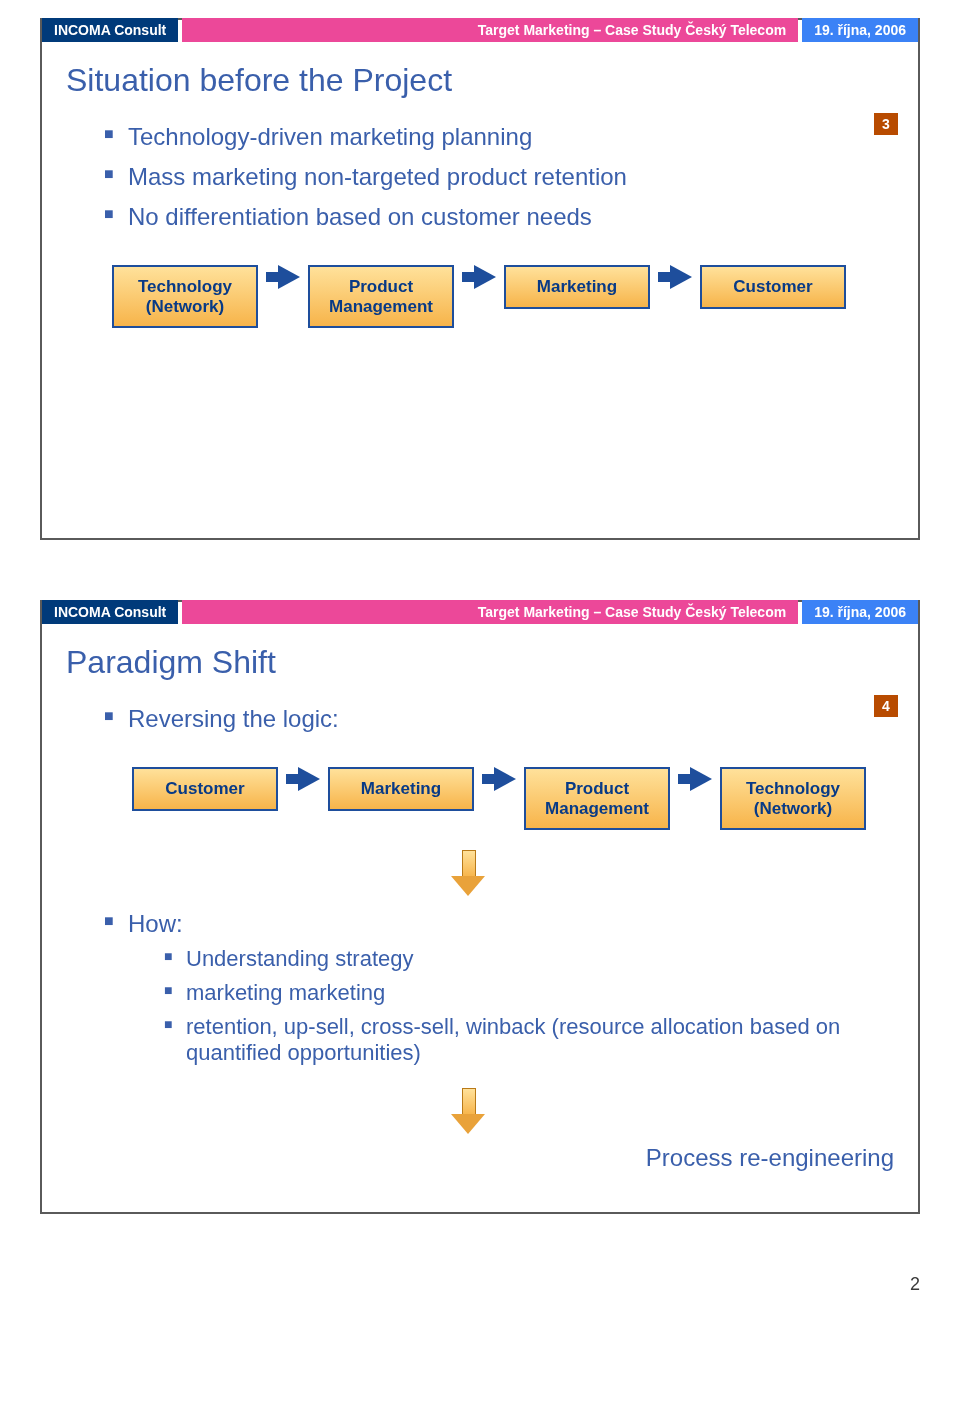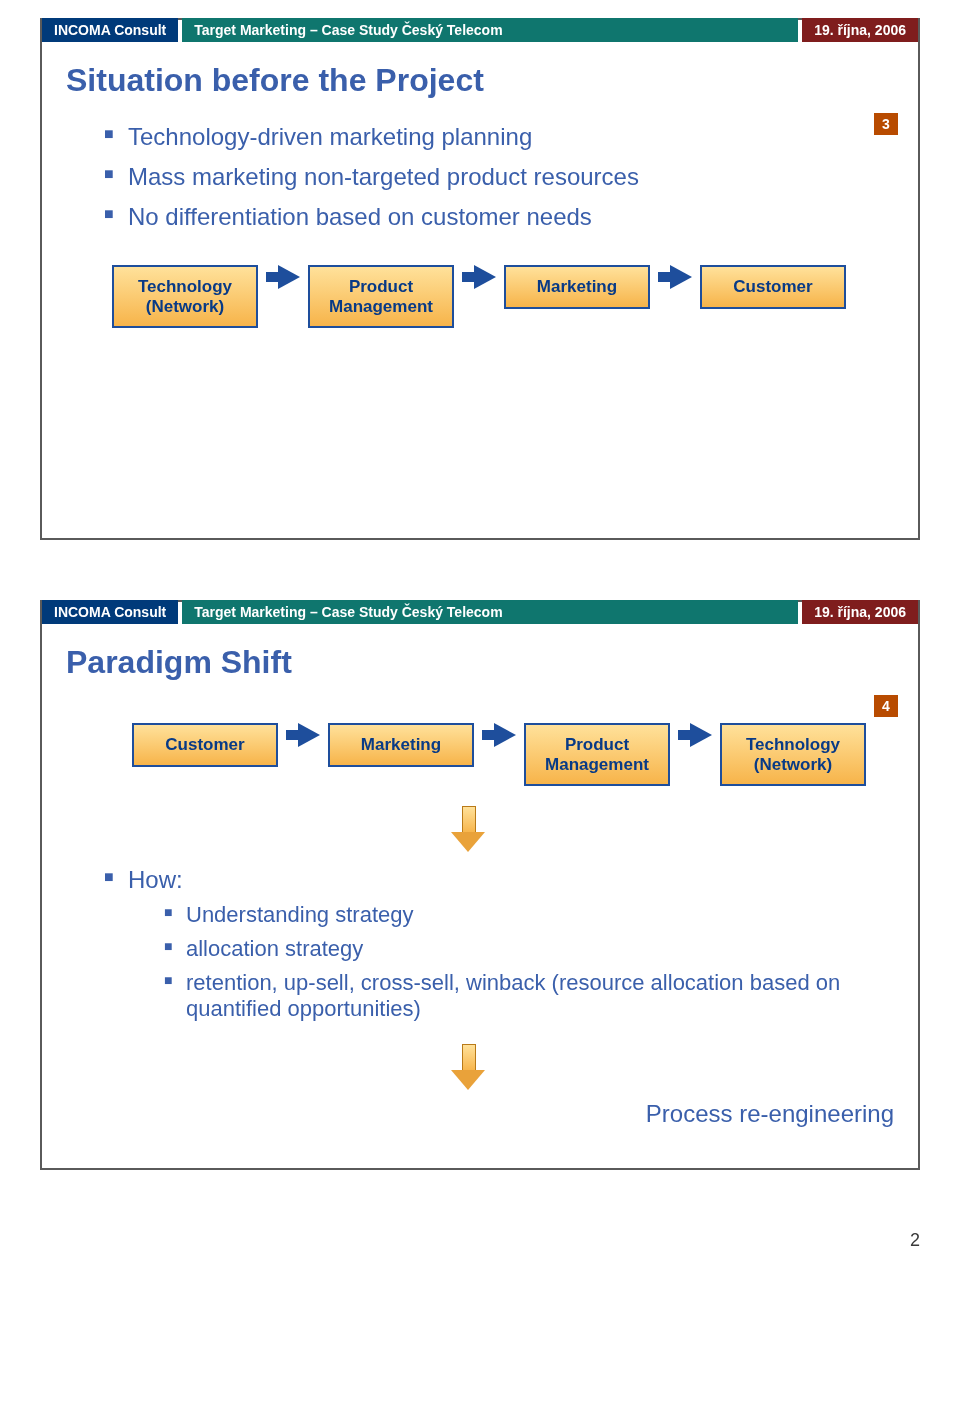--- a/index.html
+++ b/index.html
@@ -29,42 +29,41 @@
     font-size: 14px;
     height: 20px;
     position: relative;
   }
   .topbar .left {
     background: #003A7A;
     padding: 4px 12px;
     white-space: nowrap;
   }
   .topbar .mid {
-    background: #0f766e;
+    background: #ec4899;
     padding: 4px 12px;
     white-space: nowrap;
     flex: 1;
-    text-align: left;
+    text-align: right;
   }
   .topbar .right {
-    background: #7f1d1d;
+    background: #3b82f6;
     padding: 4px 12px;
     white-space: nowrap;
   }
   .topbar .sep {
     width: 4px;
     align-self: stretch;
     background: #fff;
   }
   .slide-title {
     color: #3A5FAB;
     font-family: Tahoma, Verdana, sans-serif;
     font-size: 32px;
     padding: 22px 24px 8px 24px;
-    font-weight: bold;
   }
   .content {
     padding: 8px 24px 40px 60px;
     position: relative;
   }
   .page-badge {
     position: absolute;
     top: 6px;
     right: 20px;
     background: #B84B00;
@@ -210,21 +209,21 @@
       <div class="sep"></div>
       <div class="mid">Target Marketing – Case Study Český Telecom</div>
       <div class="sep"></div>
       <div class="right">19. října, 2006</div>
     </div>
     <div class="slide-title">Situation before the Project</div>
     <div class="content">
       <div class="page-badge">3</div>
       <ul class="bullets">
         <li>Technology-driven marketing planning</li>
-        <li>Mass marketing non-targeted product resources</li>
+        <li>Mass marketing non-targeted product retention</li>
         <li>No differentiation based on customer needs</li>
       </ul>
       <div class="flow">
         <div class="box">Technology<br>(Network)</div>
         <div style="width:34px;display:flex;justify-content:flex-end">
             <div class="arrow-r"></div>
           </div>
         <div class="box">Product<br>Management</div>
         <div style="width:34px;display:flex;justify-content:flex-end">
             <div class="arrow-r"></div>
@@ -243,20 +242,23 @@
     <div class="topbar">
       <div class="left">INCOMA Consult</div>
       <div class="sep"></div>
       <div class="mid">Target Marketing – Case Study Český Telecom</div>
       <div class="sep"></div>
       <div class="right">19. října, 2006</div>
     </div>
     <div class="slide-title">Paradigm Shift</div>
     <div class="content">
       <div class="page-badge">4</div>
+      <ul class="bullets">
+        <li>Reversing the logic:</li>
+      </ul>
       <div class="flow indent">
         <div class="box">Customer</div>
         <div style="width:34px;display:flex;justify-content:flex-end">
             <div class="arrow-r"></div>
           </div>
         <div class="box">Marketing</div>
         <div style="width:34px;display:flex;justify-content:flex-end">
             <div class="arrow-r"></div>
           </div>
         <div class="box">Product<br>Management</div>
@@ -269,21 +271,21 @@
         <div class="arrow-down">
           <div class="shaft"></div>
             <div class="head"></div>
         </div>
       </div>
       <ul class="bullets">
         <li>
           <span>How:</span>
           <ul class="sub">
             <li>Understanding strategy</li>
-            <li>allocation strategy</li>
+            <li>marketing marketing</li>
             <li>retention, up-sell, cross-sell, winback (resource allocation based on quantified opportunities)</li>
           </ul>
         </li>
       </ul>
       <div class="arrow-down-wrap">
         <div class="arrow-down">
           <div class="shaft"></div>
             <div class="head"></div>
         </div>
       </div>

